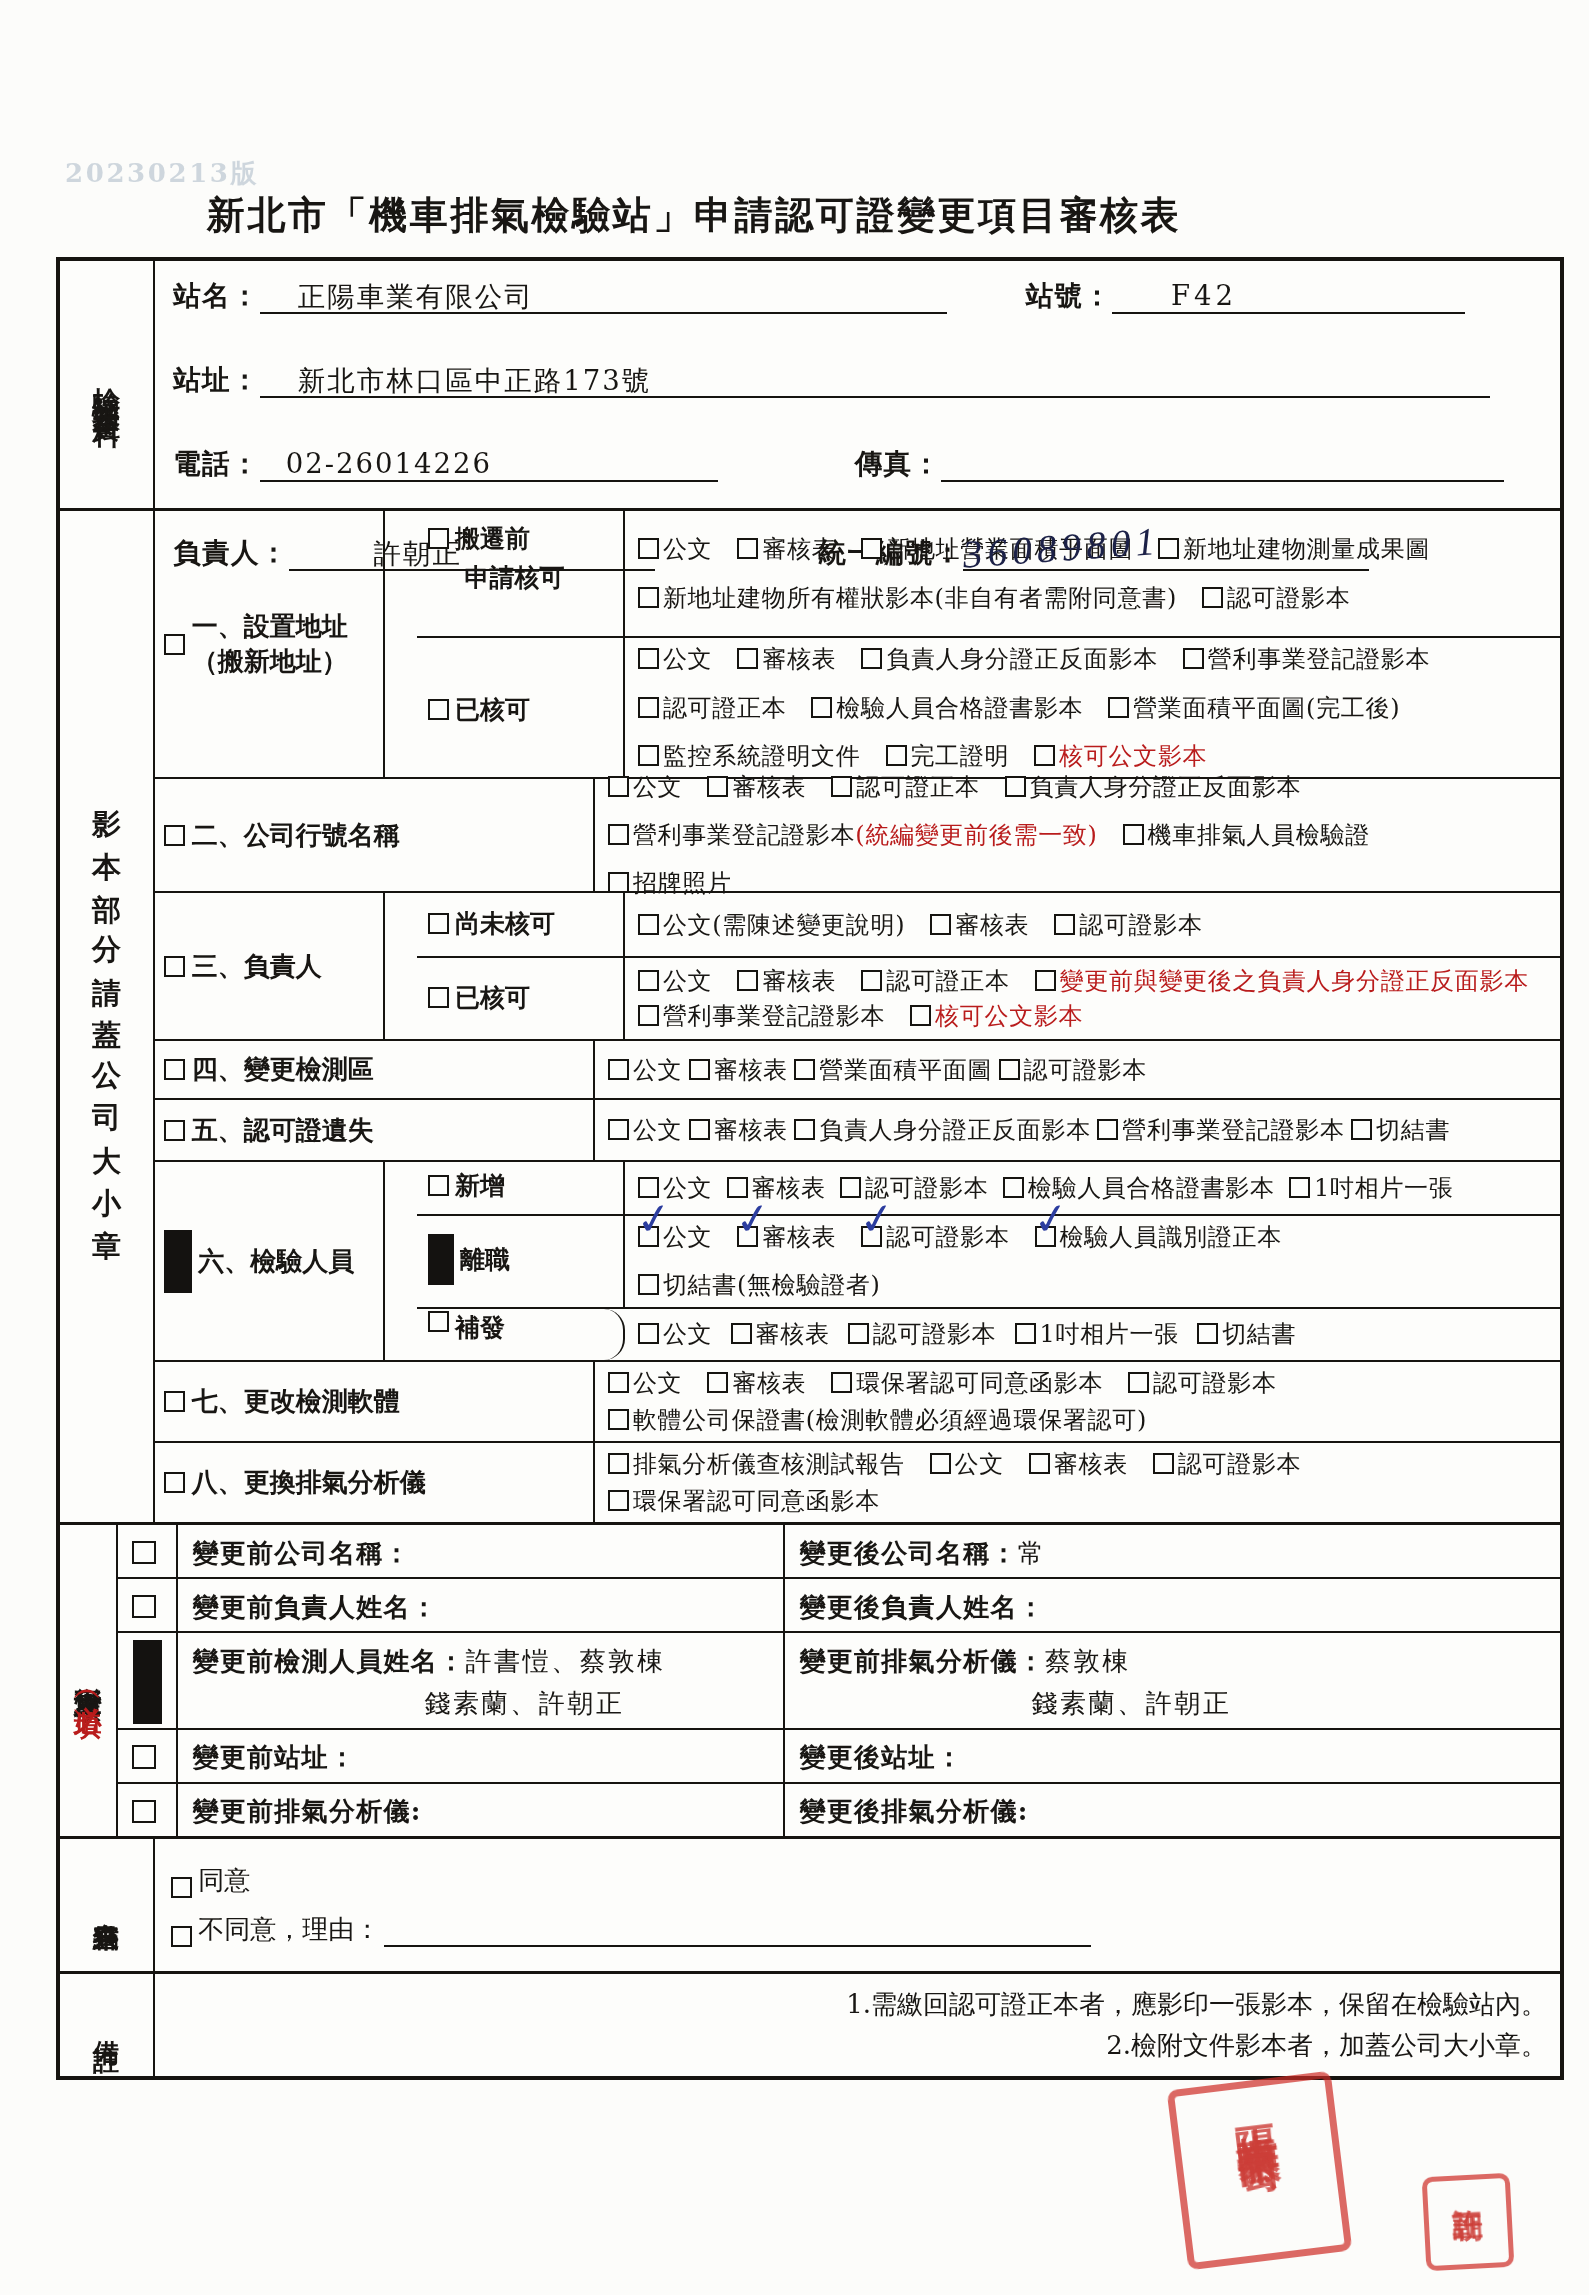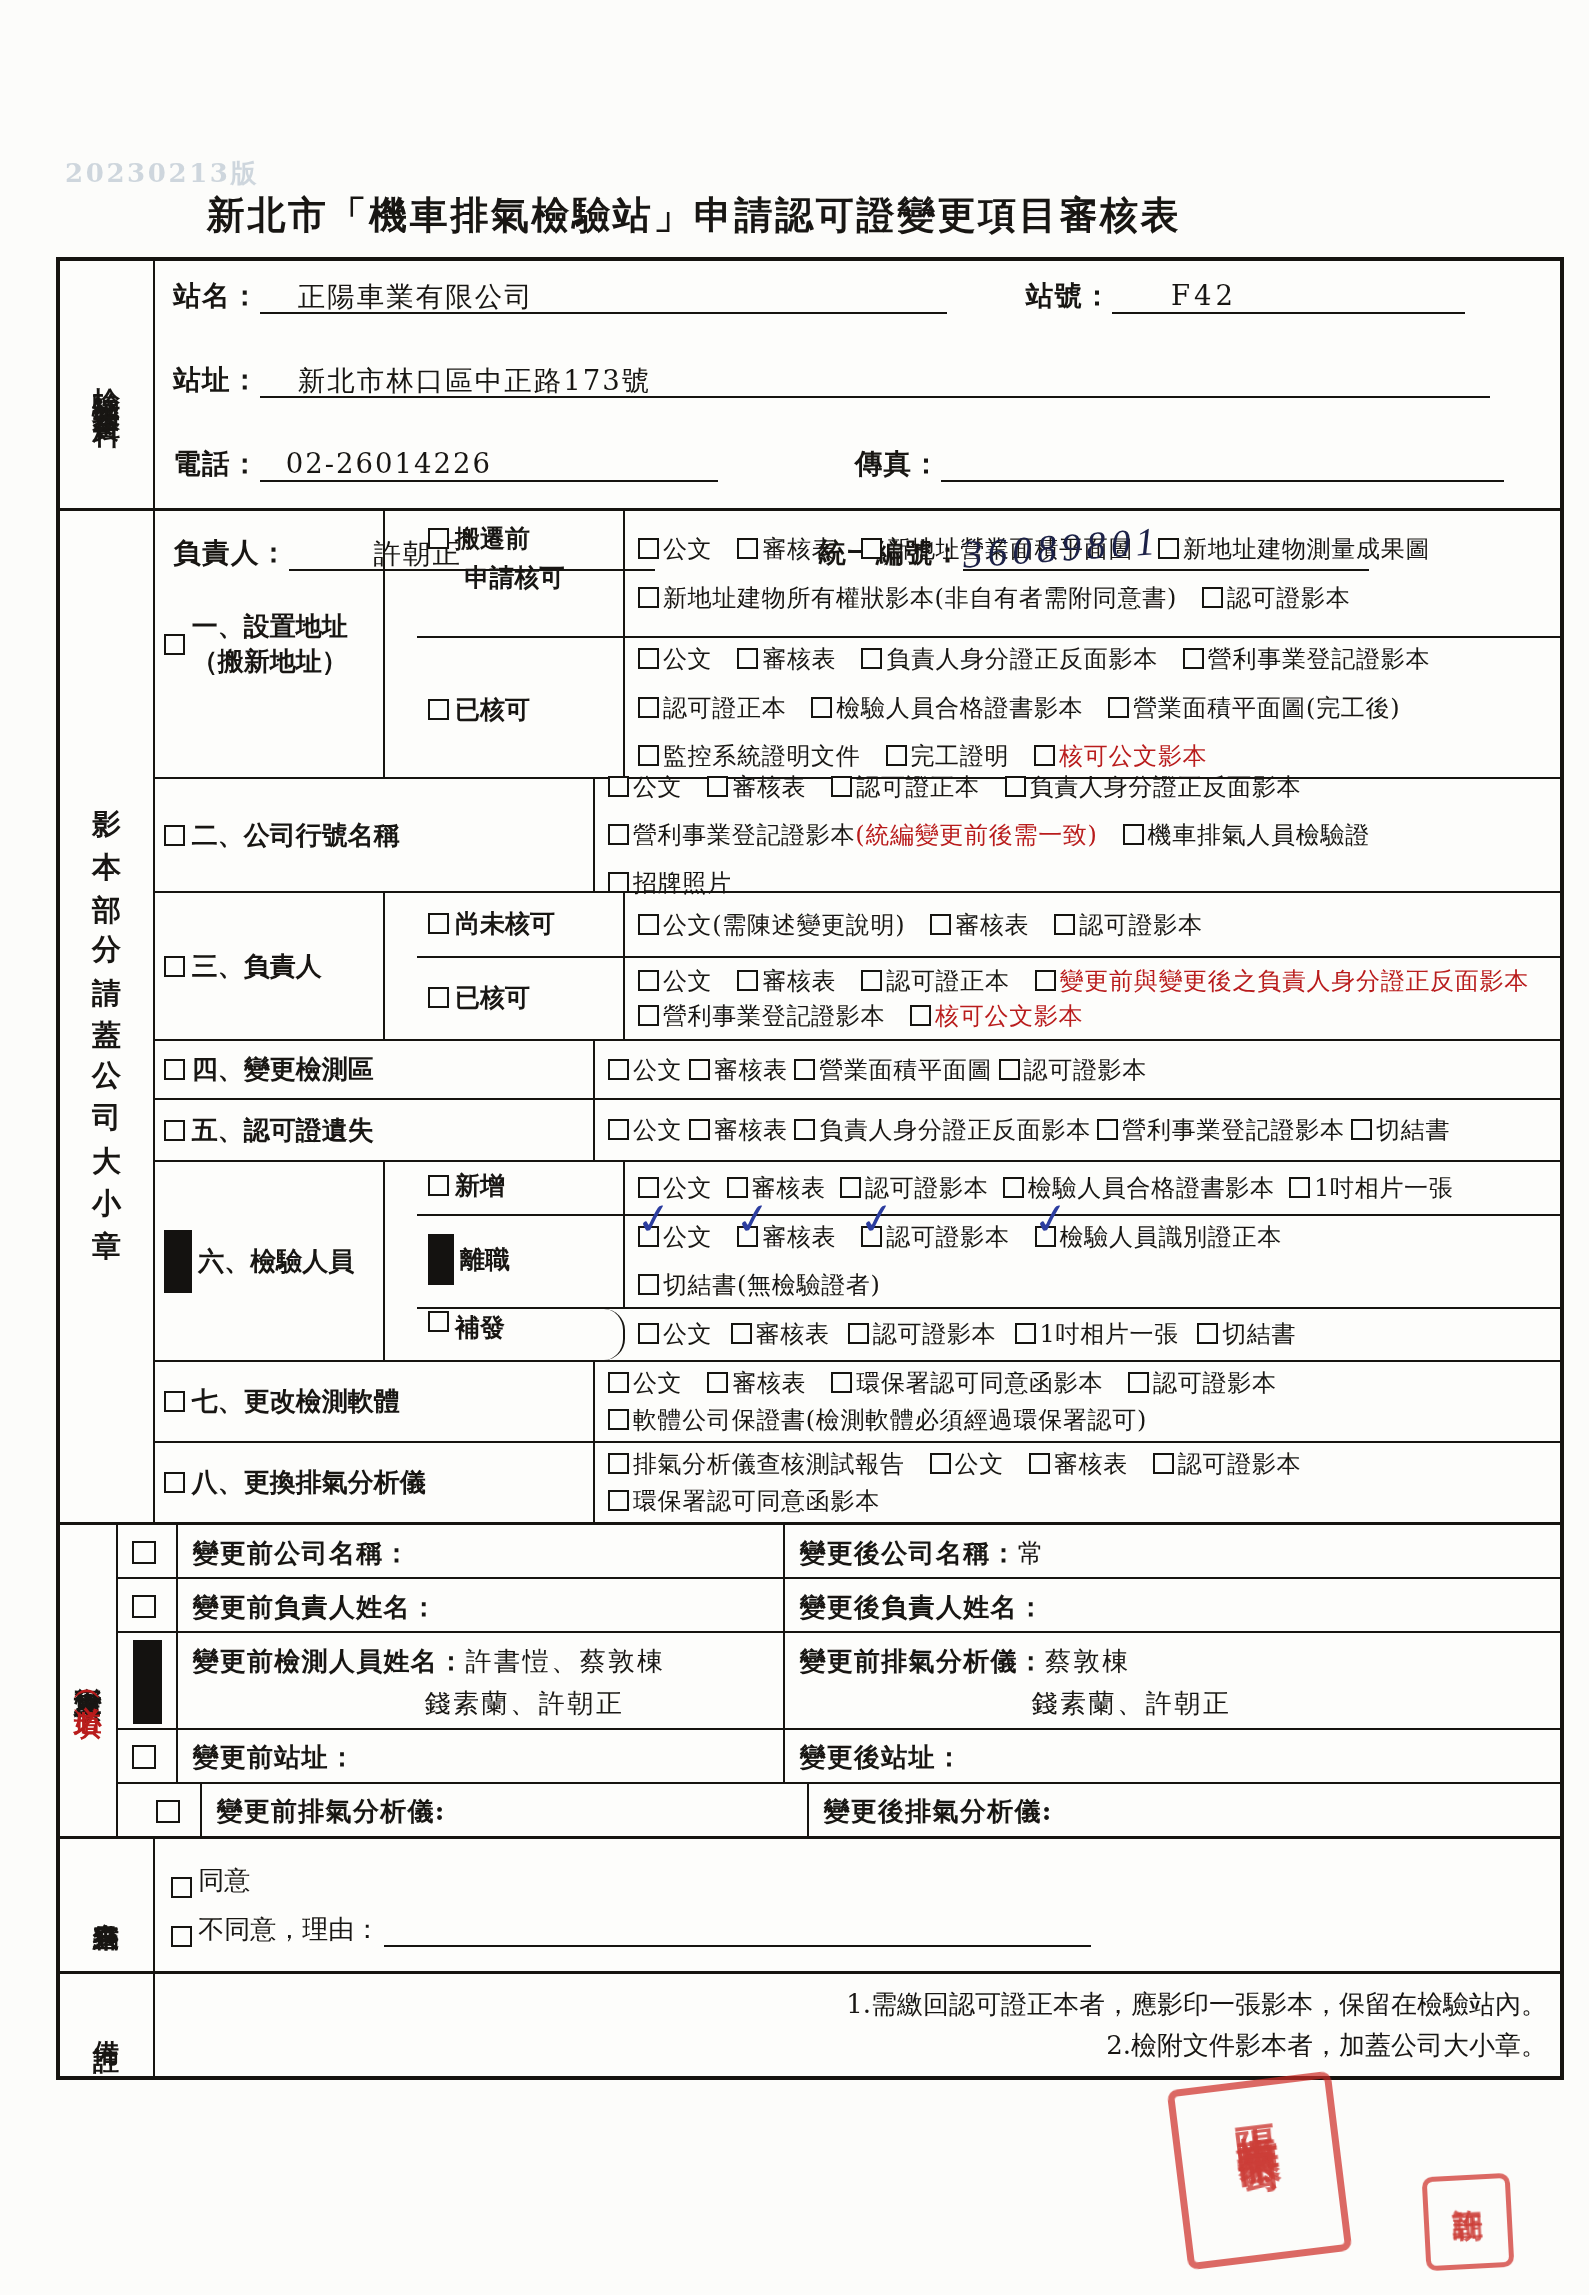--- a/index.html
+++ b/index.html
@@ -80,21 +80,21 @@
     column-gap:25px; row-gap:9.2px; padding:7.9px 6.5px 7.9px 13px;
     font-size:24px; line-height:30px;
   }
   .opt { white-space:normal; display:inline; }
   .opt .cb { margin-right:3.9px; }
   .brk { flex-basis:100%; height:0; }
   .olabel { letter-spacing:0.7px; }
   
   .chbody { flex:1; display:flex; flex-direction:column; }
   .crow { display:flex; border-bottom:2.6px solid #161410; flex:1; }
-  .crow:last-child { border-bottom:none;padding-left:24px; }
+  .crow:last-child { border-bottom:none; }
   .c-cb {
     width:60px; border-right:2px solid #161410; flex-shrink:0;
     display:flex; align-items:center; justify-content:center; padding-top:2.6px;
   }
   .c-before { width:607px; border-right:2px solid #161410; flex-shrink:0; padding:10.5px 6.5px 6.5px 14.4px; font-size:26px; }
   .c-after { flex:1; padding:10.5px 6.5px 6.5px 14.4px; font-size:26px; }
   .clabel { font-weight:bold; letter-spacing:1.3px; }
   .cval { letter-spacing:2.6px; }
   .cval2 { padding-left:232px; letter-spacing:2.6px; margin-top:7.9px; }
   

